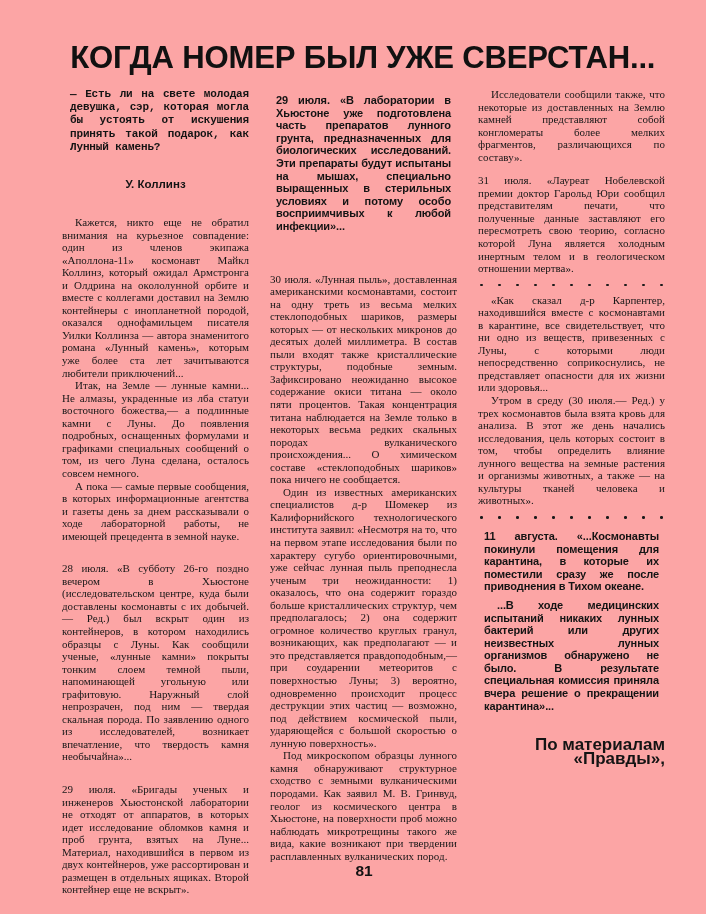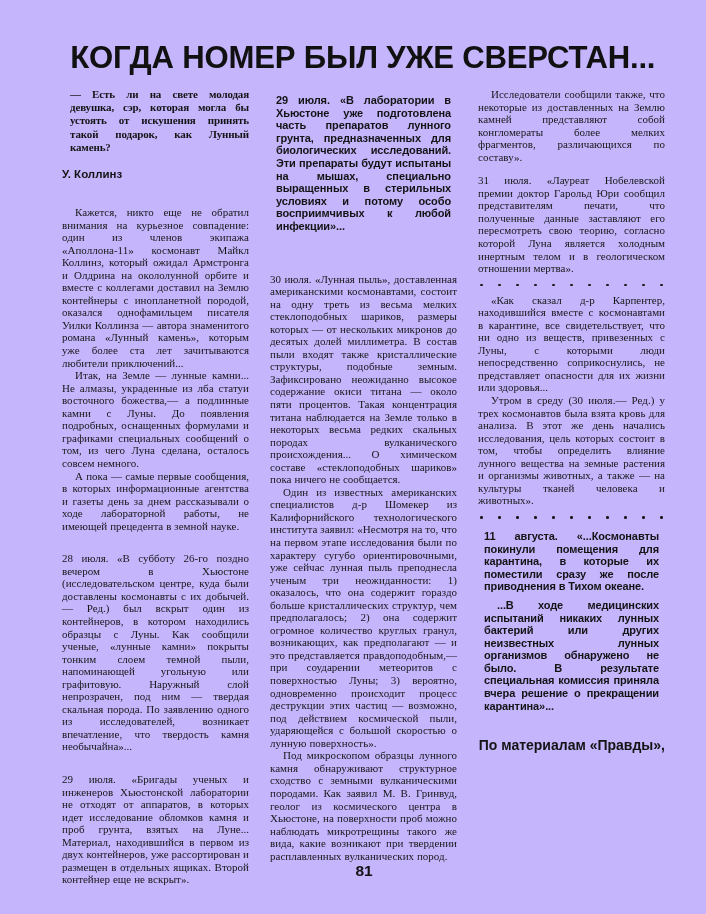--- a/index.html
+++ b/index.html
@@ -12,21 +12,21 @@
     height: 914px;
     overflow: hidden;
     font-family: "Liberation Serif", "DejaVu Serif", serif;
     color: #1a1a1a;
     position: relative;
   }
   
   .page {
     position: absolute;
     inset: 0;
-    background: #c4b5fd;
+    background: #fca5a5;
     padding: 0;
   }
   .page-inner {
     position: absolute;
     left: 62px;
     top: 0;
     width: 604px;
     height: 914px;
   }
 
@@ -82,35 +82,35 @@
     text-align: justify;
     text-indent: 13px;
     font-family: "Liberation Sans", "DejaVu Sans", sans-serif;
     font-weight: bold;
     color: #141414;
     letter-spacing: -0.1px;
   }
 
   
   .epigraph {
-    font-family: Liberation Serif, serif;
+    font-family: Liberation Mono, monospace;
     font-weight: bold;
     font-size: 11px;
     line-height: 13.2px;
     text-align: justify;
     color: #141414;
     letter-spacing: -0.15px;
     padding-left: 8px;
   }
   .epigraph-sig {
     font-family: "Liberation Sans", "DejaVu Sans", sans-serif;
     font-weight: bold;
     font-size: 11.5px;
-    text-align: left;
-    margin-top: 14px;
+    text-align: center;
+    margin-top: 24px;
     color: #141414;
   }
 
   
   .datelead {
     font-weight: normal;
   }
   .datelead-sans {
     font-family: "Liberation Sans", "DejaVu Sans", sans-serif;
     font-weight: bold;
@@ -135,21 +135,21 @@
     width: 2.5px;
     height: 2.5px;
     background: #1a1a1a;
     border-radius: 50%;
   }
 
   
   .credits {
     font-family: "Liberation Sans", "DejaVu Sans", sans-serif;
     font-weight: bold;
-    font-size: 14px;
+    font-size: 17px;
     line-height: 14px;
     text-align: right;
     color: #141414;
     margin-top: 26px;
   }
 
   
   .folio {
     position: absolute;
     left: 0;

